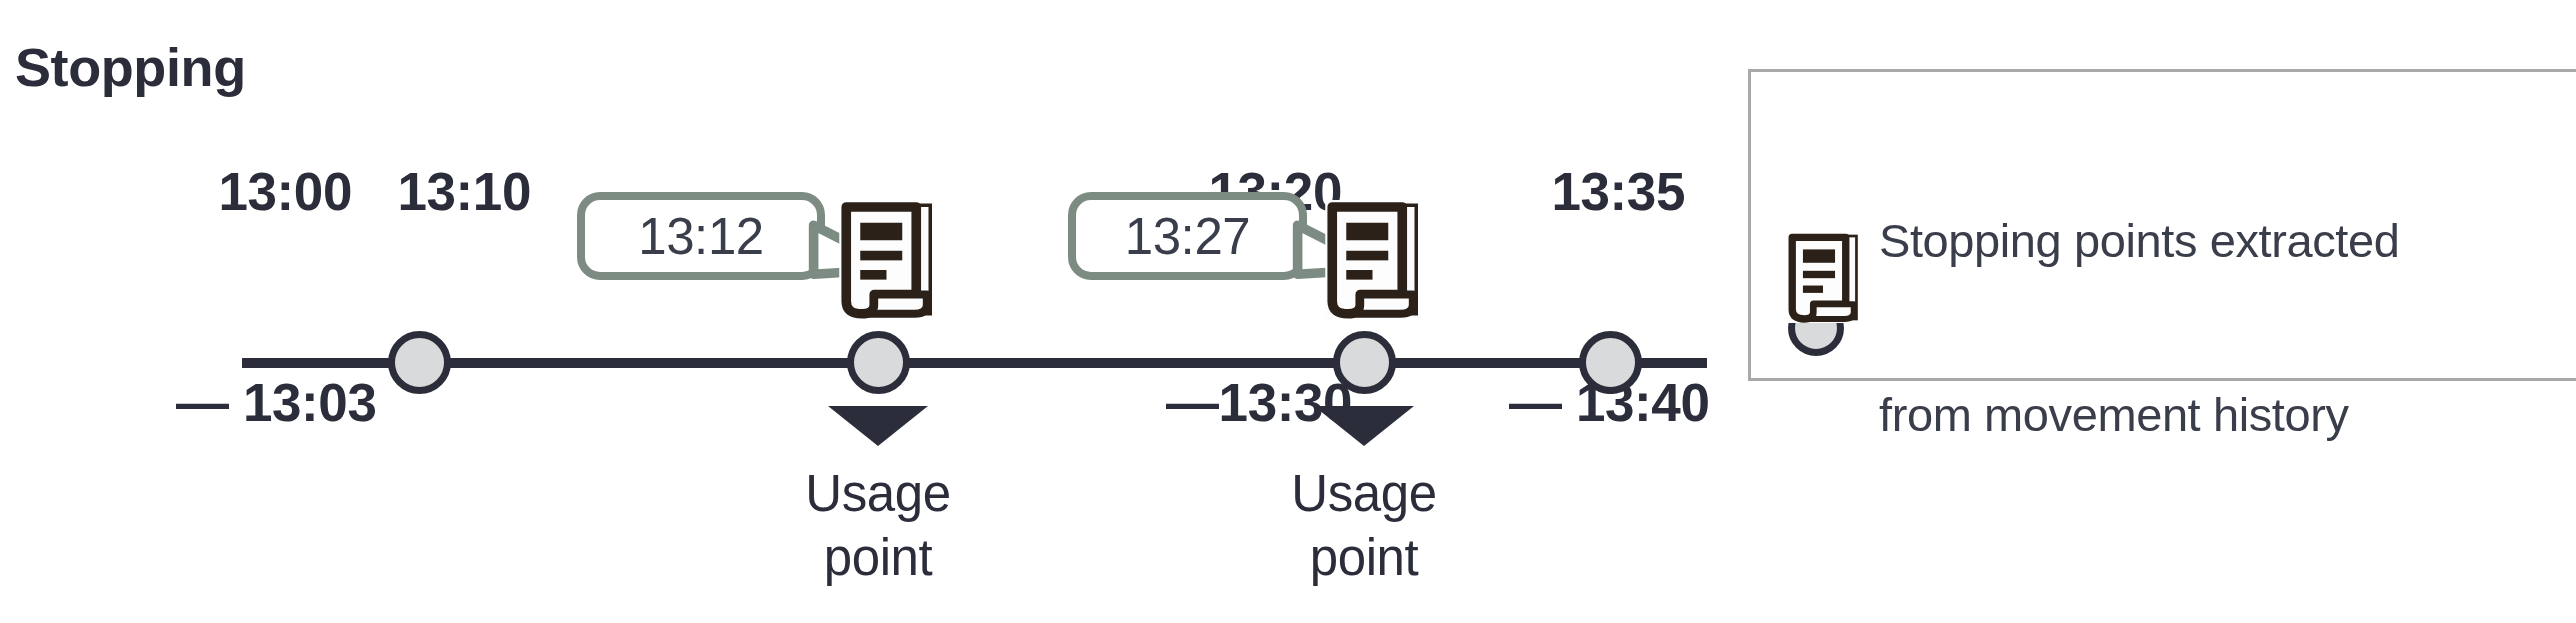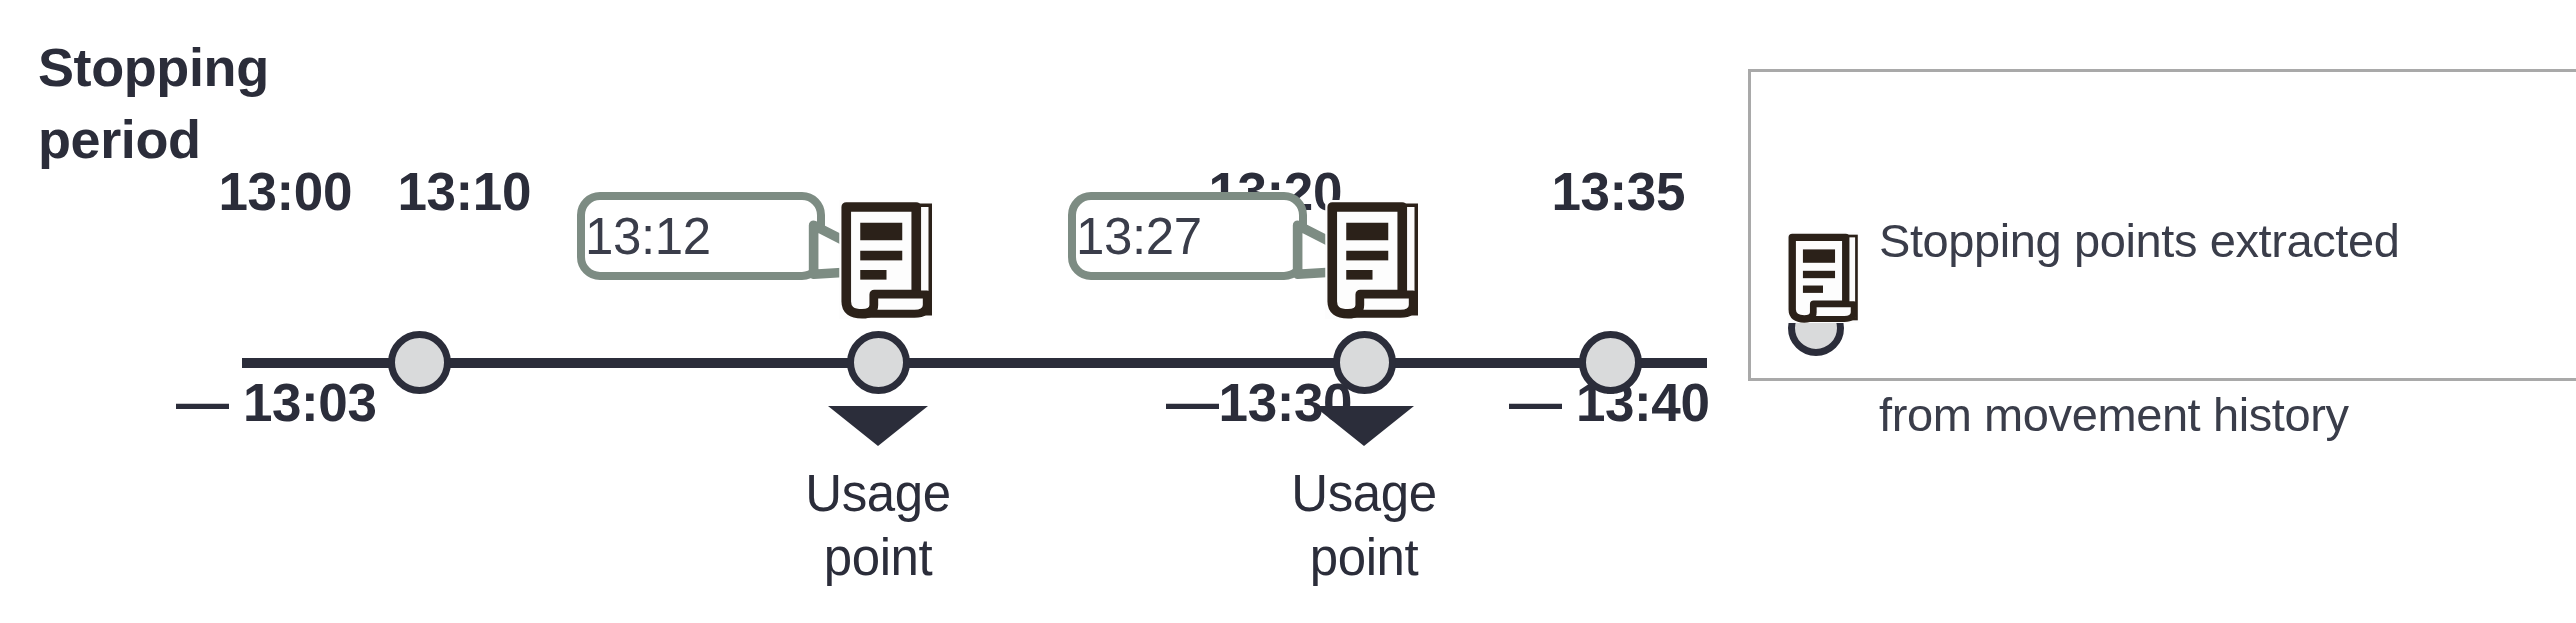--- a/index.html
+++ b/index.html
@@ -14,21 +14,21 @@
     position: relative;
     width: 2576px;
     height: 624px;
     background: #ffffff;
     overflow: hidden;
   }
 
   
   .stopping-period-label {
     position: absolute;
-    left: 38px;
+    left: 15px;
     top: 32px;
     width: 290px;
     font-size: 54px;
     font-weight: bold;
     line-height: 1.33;
     color: #2b2d3a;
     letter-spacing: -0.4px;
   }
   .stopping-period-label .ln { display: block; }
 
@@ -92,20 +92,21 @@
     position: absolute;
     box-sizing: border-box;
     border: 8px solid #7d8c83;
     border-radius: 23px;
     background: #ffffff;
     color: #3a3d4a;
     font-size: 51px;
     line-height: 1;
     display: flex;
     align-items: center;
+    justify-content: center;
     letter-spacing: -0.4px;
   }
   .callout-tail {
     position: absolute;
     pointer-events: none;
   }
 
   
   .receipt-icon {
     position: absolute;
@@ -154,21 +155,20 @@
   }
   .legend-text .ln { display: block; }
 </style>
 </head>
 <body>
 
 <div id="root">
 
   <div class="stopping-period-label">
     <span class="ln">Stopping</span>
-    <span class="ln">period</span>
   </div>
 
   <div class="period-label" style="left:176px; top:16px; width:176px;">
     <span class="ln">13:00</span>
     <span class="ln">— 13:03</span>
   </div>
 
   <div class="period-label" style="left:347px; top:16px; width:176px;margin-left:8px;">
     <span class="ln">13:10</span>
   </div>

